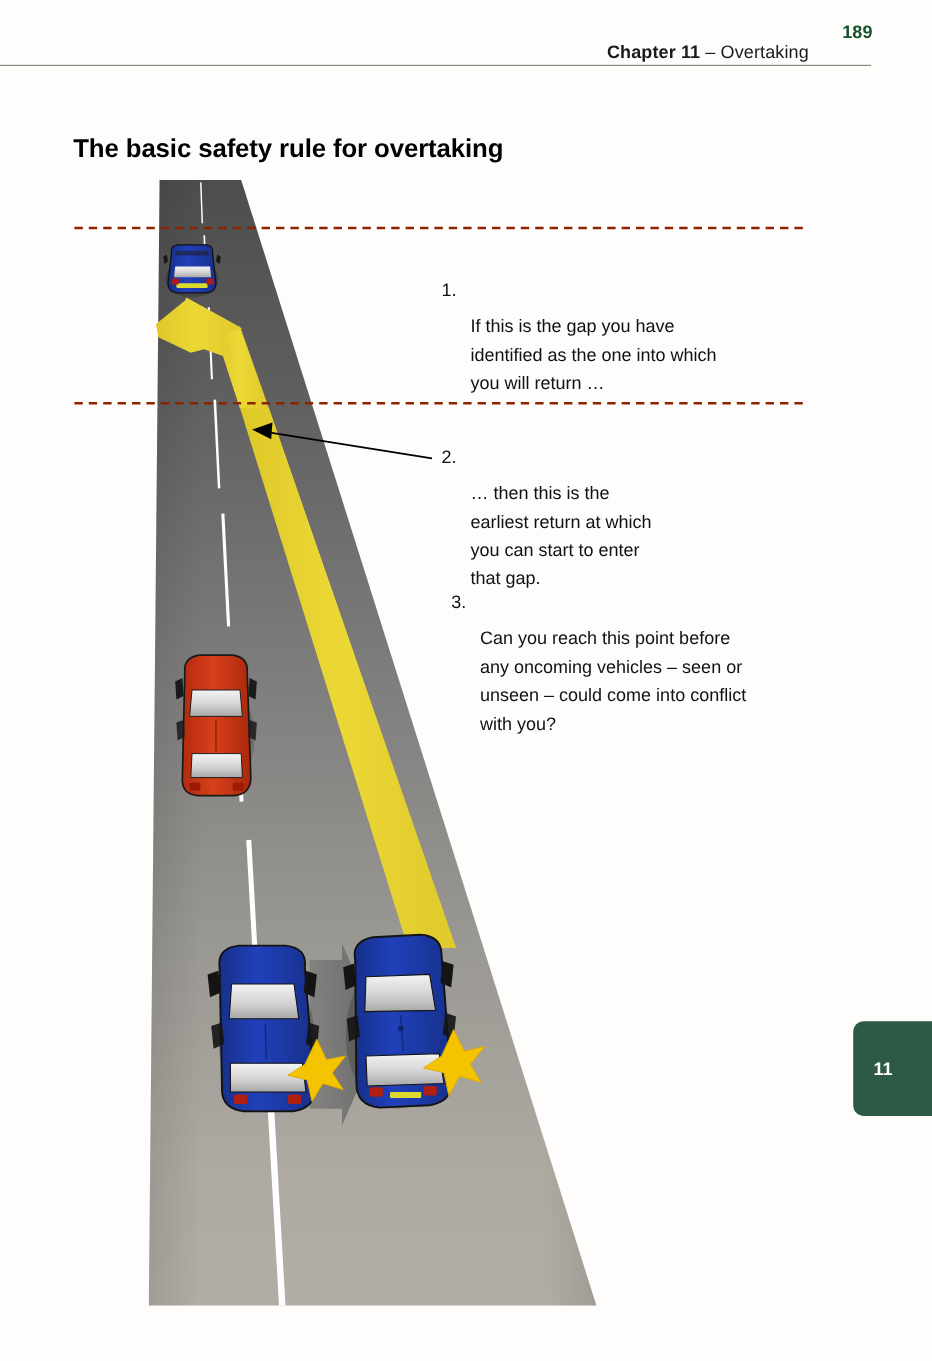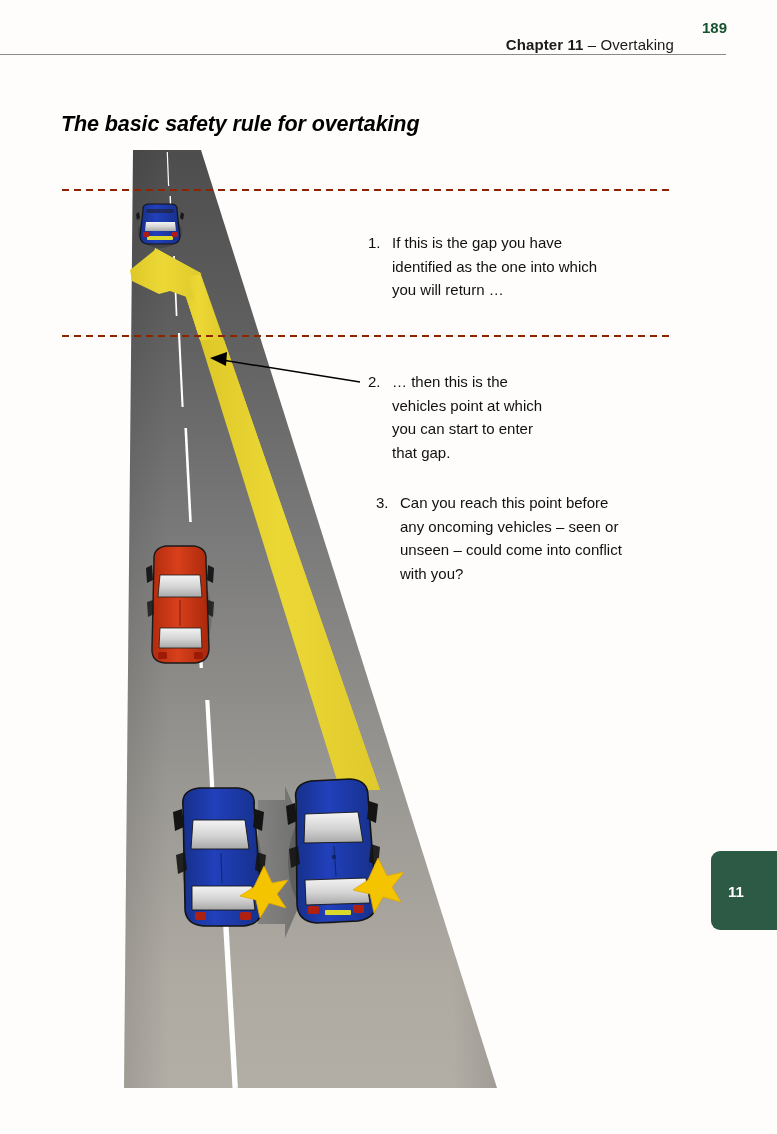--- a/index.html
+++ b/index.html
@@ -62,21 +62,20 @@
 
   
   .page-title {
     position: absolute;
     left: 61px;
     top: 98px;
     font-size: 21.5px;
     font-weight: bold;
     color: #000000;
     letter-spacing: -0.1px;
-    font-style: italic;
   }
 
   
   .illustration {
     position: absolute;
     left: 0;
     top: 0;
     width: 777px;
     height: 1134px;
     pointer-events: none;
@@ -97,20 +96,21 @@
     line-height: 23.5px;
     color: #111111;
   }
   .callout-num {
     width: 24px;
     flex: 0 0 24px;
     text-align: left;
   }
   .callout-body {
     flex: 1 1 auto;
+    margin-top: 30px;
   }
   #callout-1 { top: 0px;   left: 0px;  width: 230px; }
   #callout-2 { top: 139px; left: 0px;  width: 180px; }
   #callout-3 { top: 260px; left: 8px;  width: 260px; }
 
   
   .side-tab {
     position: absolute;
     left: 711px;
     top: 851px;
@@ -294,21 +294,21 @@
 
 <div class="callouts">
 
   <div class="callout" id="callout-1">
     <span class="callout-num">1.</span>
     <span class="callout-body">If this is the gap you have identified as the one into which you will return …</span>
   </div>
 
   <div class="callout" id="callout-2">
     <span class="callout-num">2.</span>
-    <span class="callout-body">… then this is the vehicles point at which you can start to enter that gap.</span>
+    <span class="callout-body">… then this is the earliest return at which you can start to enter that gap.</span>
   </div>
 
   <div class="callout" id="callout-3">
     <span class="callout-num">3.</span>
     <span class="callout-body">Can you reach this point before any oncoming vehicles – seen or unseen – could come into conflict with you?</span>
   </div>
 
 </div>
 
 <div class="side-tab" style="background: rgb(45, 90, 68);">

